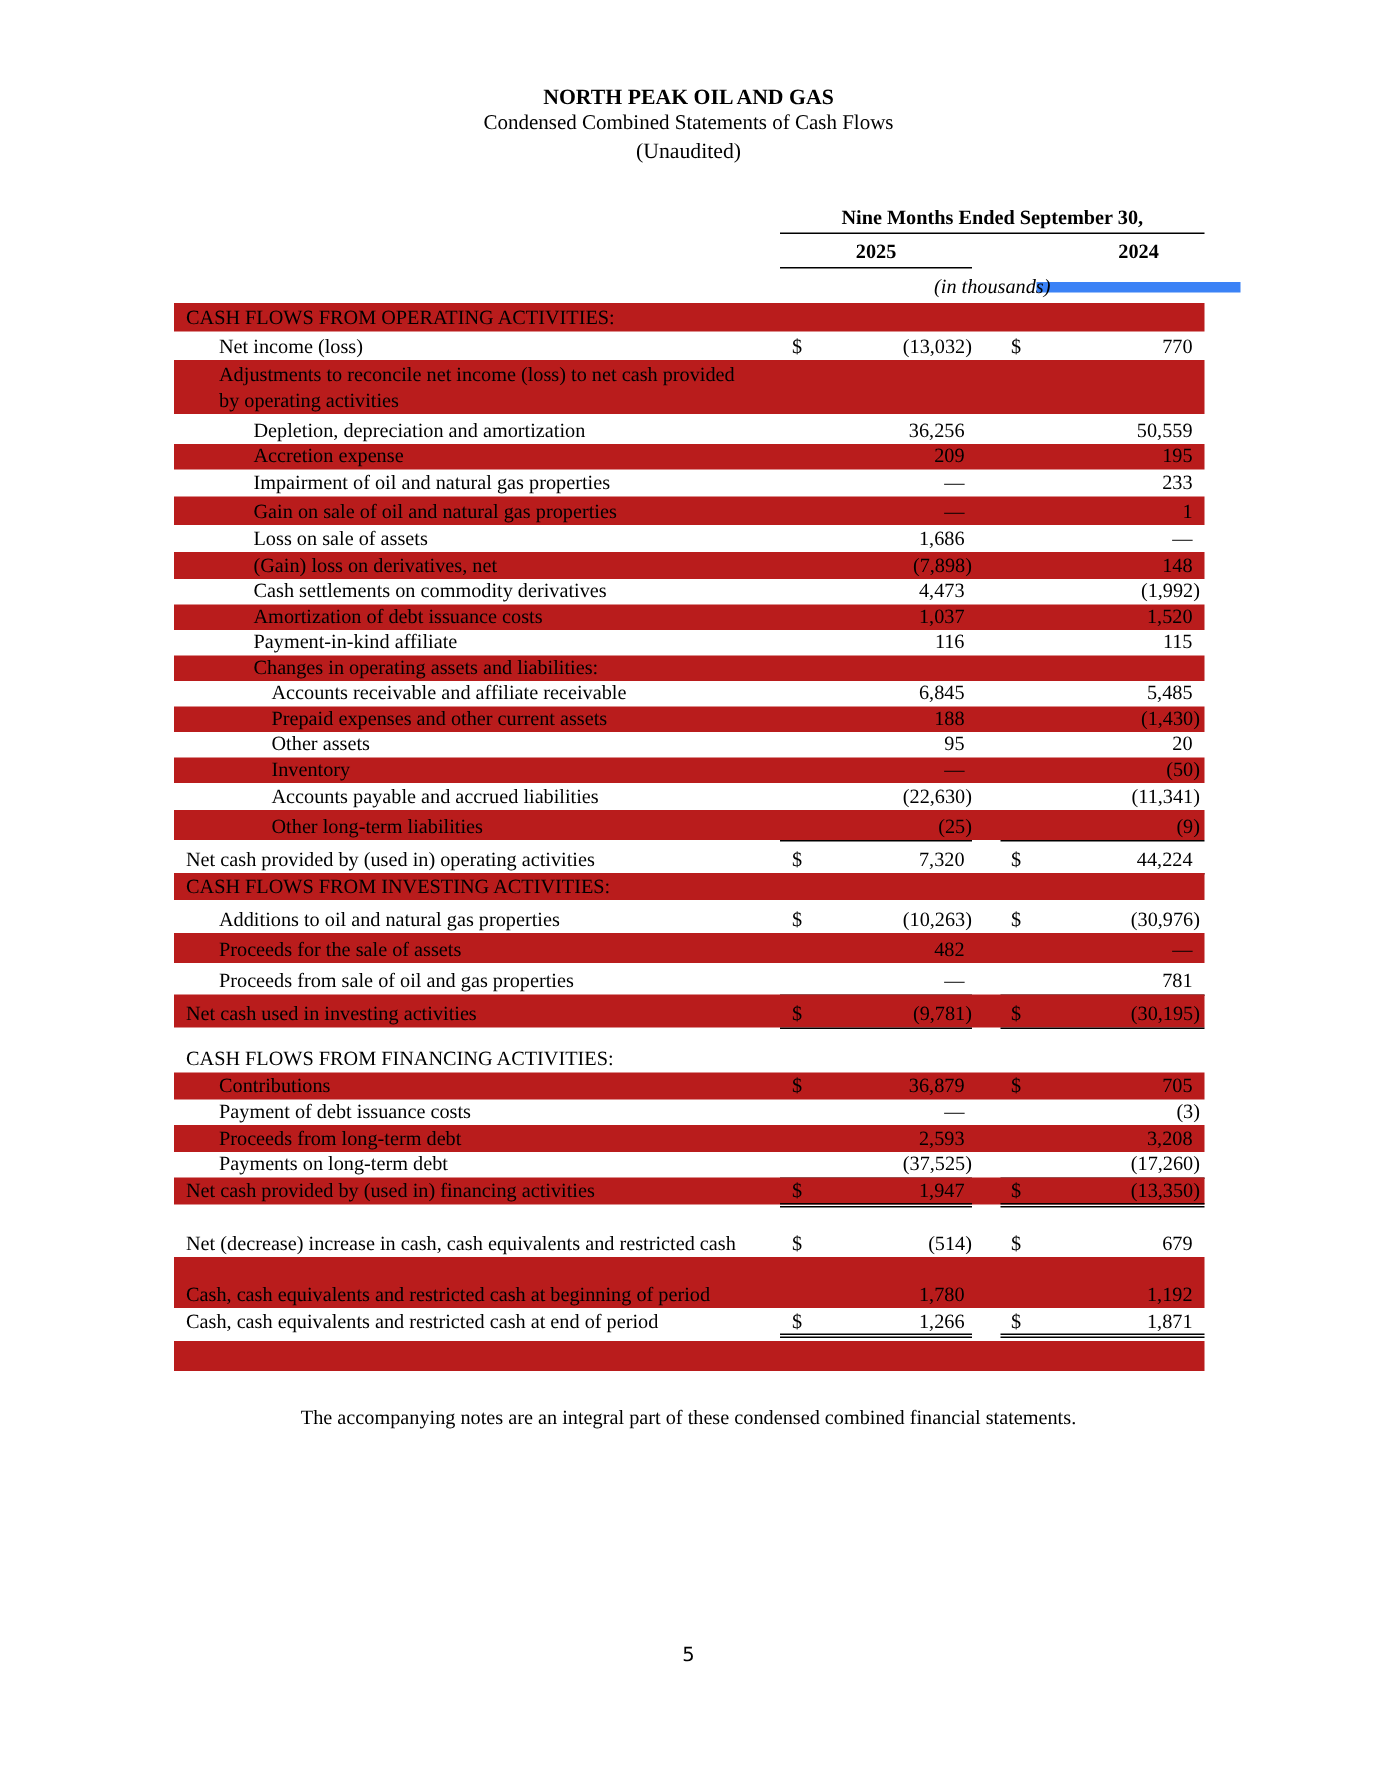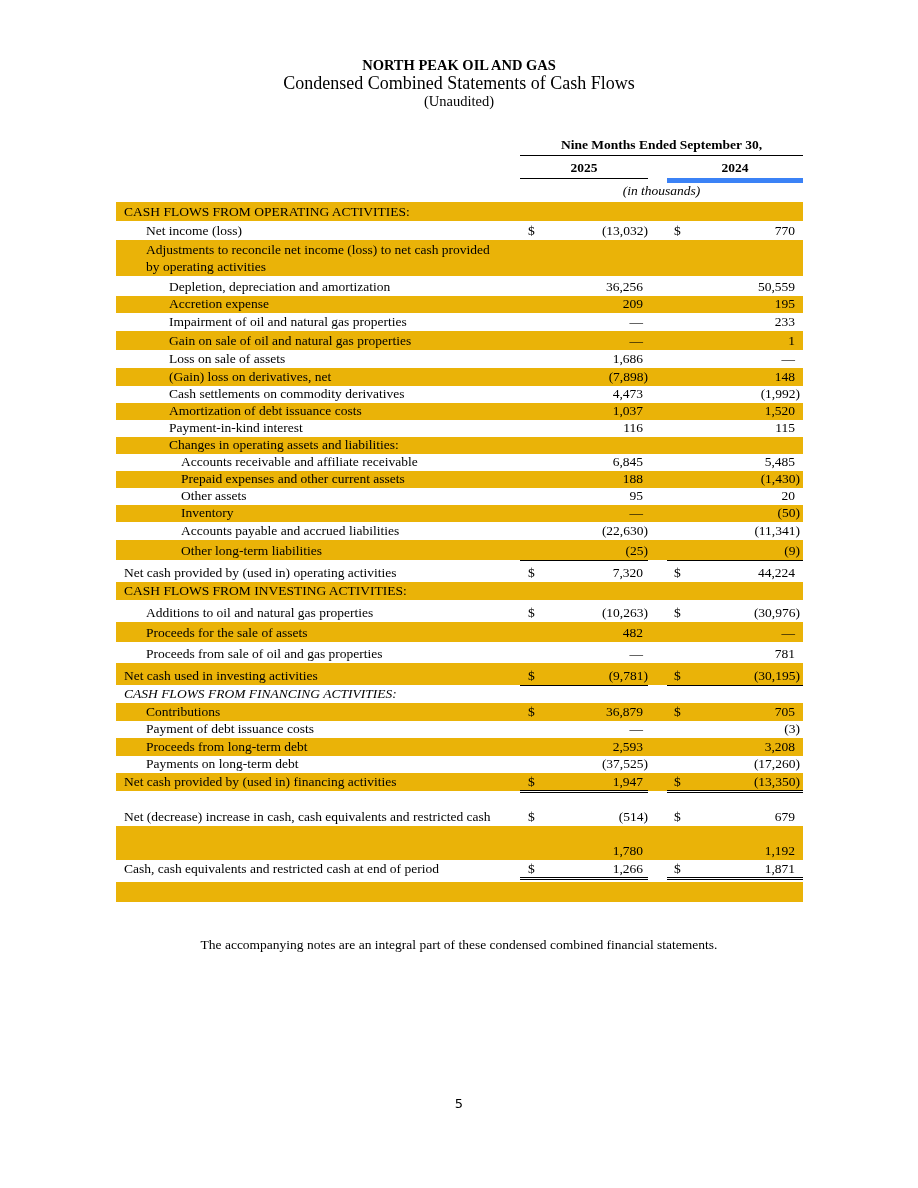--- a/index.html
+++ b/index.html
@@ -1,32 +1,32 @@
 <!DOCTYPE html>
 <html><head>
 <meta charset="utf-8">
 <style>
   html, body { margin: 0; padding: 0; background: #ffffff; }
   body { width: 918px; height: 1188px; position: relative; overflow: hidden;
          font-family: "Liberation Serif", "DejaVu Serif", serif; color: #000; }
   .header { position: absolute; top: 56px; left: 0; width: 918px; text-align: center; }
   .company { font-weight: bold; font-size: 14.5px; line-height: 18px; }
-  .subtitle { font-size: 18px; line-height: 18px; }
+  .subtitle { font-size: 14px; line-height: 18px; }
   .unaudited { font-size: 14.5px; line-height: 18px; }
 
   .colhead { position: absolute; font-size: 13.5px; font-weight: bold; text-align: center; }
   .period { left: 520px; top: 137px; width: 283px; border-bottom: 1px solid #000; padding-bottom: 2px; }
   .y2025 { left: 520px; top: 160px; width: 128px; border-bottom: 1px solid #000; padding-bottom: 2px; }
-  .y2024 { left: 667px; top: 160px; width: 136px; border-bottom: 5px solid #3b82f6; padding-bottom: 2px; }
+  .y2024 { left: 691px; top: 160px; width: 136px; border-bottom: 7px solid #3b82f6; padding-bottom: 12px; }
   .units { position: absolute; left: 520px; top: 183px; width: 283px; text-align: center;
            font-style: italic; font-size: 13.5px; }
 
   .table { position: absolute; left: 116px; top: 202px; width: 687px; font-size: 13.5px; }
   .row { position: relative; width: 687px; }
-  .row.shaded { background: #eab308; }
+  .row.shaded { background: #b91c1c; }
   .row .label { position: absolute; left: 8px; bottom: 1px; width: 360px; line-height: 17px; }
   .row .cur1 { position: absolute; left: 412px; bottom: 1px; width: 12px; }
   .row .val1 { position: absolute; left: 424px; bottom: 1px; width: 108px; text-align: right; }
   .row .cur2 { position: absolute; left: 558px; bottom: 1px; width: 12px; }
   .row .val2 { position: absolute; left: 570px; bottom: 1px; width: 114px; text-align: right; }
   .ind1 { padding-left: 22px; }
   .ind2 { padding-left: 45px; }
   .ind3 { padding-left: 57px; }
   .hang { padding-left: 8px; text-indent: -8px; }
 
@@ -101,21 +101,21 @@
       <div class="label ind2">Cash settlements on commodity derivatives</div>
       <div class="val1" style="padding-right: 5px; box-sizing: border-box;">4,473</div>
       <div class="val2" style="box-sizing: border-box;">(1,992)</div>
     </div>
     <div class="row shaded" style="height: 17px;">
       <div class="label ind2">Amortization of debt issuance costs</div>
       <div class="val1" style="padding-right: 5px; box-sizing: border-box;">1,037</div>
       <div class="val2" style="padding-right: 5px; box-sizing: border-box;">1,520</div>
     </div>
     <div class="row" style="height: 17px;">
-      <div class="label ind2">Payment-in-kind interest</div>
+      <div class="label ind2">Payment-in-kind affiliate</div>
       <div class="val1" style="padding-right: 5px; box-sizing: border-box;">116</div>
       <div class="val2" style="padding-right: 5px; box-sizing: border-box;">115</div>
     </div>
     <div class="row shaded" style="height: 17px;">
       <div class="label ind2">Changes in operating assets and liabilities:</div>
     </div>
     <div class="row" style="height: 17px;">
       <div class="label ind3">Accounts receivable and affiliate receivable</div>
       <div class="val1" style="padding-right: 5px; box-sizing: border-box;">6,845</div>
       <div class="val2" style="padding-right: 5px; box-sizing: border-box;">5,485</div>
@@ -180,21 +180,21 @@
     </div>
     <div class="row shaded" style="height: 22px;">
       <div class="label">Net cash used in investing activities</div>
       <div class="cur1">$</div>
       <div class="val1" style="box-sizing: border-box;">(9,781)</div>
       <div class="cur2">$</div>
       <div class="val2" style="box-sizing: border-box;">(30,195)</div>
       <div class="rule r1" style="top: 22px;"></div>
       <div class="rule r2" style="top: 22px;"></div>
     </div>
-    <div class="row" style="height: 18px; font-style: italic;">
+    <div class="row" style="height: 30px;">
       <div class="label">CASH FLOWS FROM FINANCING ACTIVITIES:</div>
     </div>
     <div class="row shaded" style="height: 18px;">
       <div class="label ind1">Contributions</div>
       <div class="cur1">$</div>
       <div class="val1" style="padding-right: 5px; box-sizing: border-box;">36,879</div>
       <div class="cur2">$</div>
       <div class="val2" style="padding-right: 5px; box-sizing: border-box;">705</div>
     </div>
     <div class="row" style="height: 17px;">
@@ -224,20 +224,21 @@
       <div class="rule r2 dbl" style="top: 17px;"></div>
     </div>
     <div class="row" style="height: 35px;">
       <div class="label hang" style="padding-left: 8px;">Net (decrease) increase in cash, cash equivalents and restricted cash</div>
       <div class="cur1">$</div>
       <div class="val1" style="box-sizing: border-box;">(514)</div>
       <div class="cur2">$</div>
       <div class="val2" style="padding-right: 5px; box-sizing: border-box;">679</div>
     </div>
     <div class="row shaded" style="height: 34px;">
+      <div class="label">Cash, cash equivalents and restricted cash at beginning of period</div>
       <div class="val1" style="padding-right: 5px; box-sizing: border-box;">1,780</div>
       <div class="val2" style="padding-right: 5px; box-sizing: border-box;">1,192</div>
     </div>
     <div class="row" style="height: 18px;">
       <div class="label">Cash, cash equivalents and restricted cash at end of period</div>
       <div class="cur1">$</div>
       <div class="val1" style="padding-right: 5px; box-sizing: border-box;">1,266</div>
       <div class="cur2">$</div>
       <div class="val2" style="padding-right: 5px; box-sizing: border-box;">1,871</div>
       <div class="rule r1 dbl" style="top: 17px;"></div>

